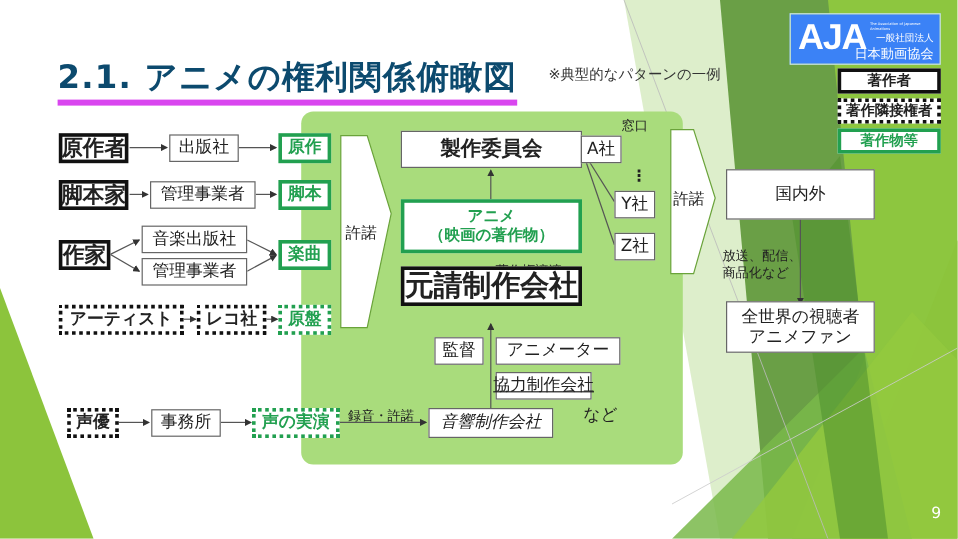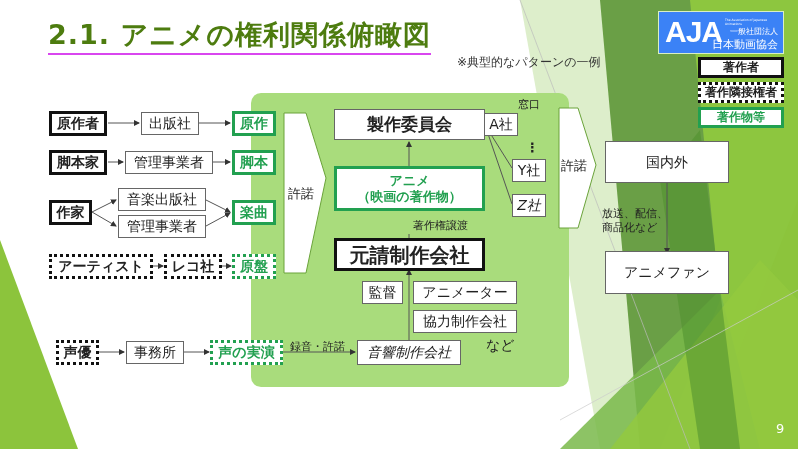--- a/index.html
+++ b/index.html
@@ -3,36 +3,36 @@
 <meta charset="utf-8">
 <style>
   html, body { margin: 0; padding: 0; }
   body {
     width: 798px; height: 449px; position: relative; overflow: hidden;
     background: #ffffff;
     font-family: "DejaVu Sans", "Liberation Sans", sans-serif;
   }
   .deco { position: absolute; left: 0; top: 0; }
   .title {
-    position: absolute; left: 48px; top: 18px;
-    font-size: 27px; font-weight: bold; color: #4d7c0f;
-    border-bottom: 2px solid #d946ef; line-height: 34px; padding-bottom: 1px;
+    position: absolute; left: 48px; top: 48px;
+    font-size: 27px; font-weight: bold; color: #0c4a6e;
+    border-bottom: 5px solid #d946ef; line-height: 34px; padding-bottom: 1px;
     letter-spacing: 1px; white-space: nowrap;
   }
   .note {
     position: absolute; left: 457px; top: 54px; font-size: 12px; color: #333;
     white-space: nowrap;
   }
   .box {
     position: absolute; box-sizing: border-box; background: #fff;
     display: flex; align-items: center; justify-content: center;
     text-align: center; color: #222; white-space: nowrap; line-height: 1.2;
   }
   .plain { border: 1px solid #666; font-size: 14px; }
-  .author { border: 3px solid #111; font-size: 14px; font-weight: bold; }
+  .author { border: 3px solid #111; font-size: 18px; font-weight: bold; }
   .neighbor { border: 3px dotted #111; font-size: 14px; font-weight: bold; }
   .work { border: 3px solid #22a050; color: #22a050; font-size: 14px; font-weight: bold; }
   .work-dotted { border: 3px dotted #22a050; color: #22a050; font-size: 14px; font-weight: bold; }
   .greenpanel {
     position: absolute; left: 251px; top: 93px; width: 318px; height: 294px;
     background: #a9dc7c; border-radius: 10px;
   }
   .label-small { position: absolute; font-size: 11px; color: #222; white-space: nowrap; }
   .logo {
     position: absolute; left: 658px; top: 11px; width: 126px; height: 43px;
@@ -130,42 +130,43 @@
 <div class="box plain" style="left:126px;top:341px;width:58px;height:23px;">事務所</div>
 <div class="box work-dotted" style="left:210px;top:340px;width:73px;height:25px;">声の実演</div>
 
 <div class="label-small" style="left:288px;top:185px;font-size:13px;">許諾</div>
 
 <div class="box plain" style="left:334px;top:109px;width:151px;height:31px;font-size:17px;font-weight:bold;">製作委員会</div>
 <div class="label-small" style="left:518px;top:97px;">窓口</div>
 <div class="box plain" style="left:484px;top:113px;width:34px;height:23px;">A社</div>
 <div class="label-small" style="left:526px;top:140px;font-size:13px;font-weight:bold;">⋮</div>
 <div class="box plain" style="left:512px;top:159px;width:34px;height:23px;">Y社</div>
-<div class="box plain" style="left:512px;top:194px;width:34px;height:23px;font-style:italic;">Z社</div>
+<div class="box plain" style="left:512px;top:194px;width:34px;height:23px;">Z社</div>
 
 <div class="box work" style="left:334px;top:166px;width:151px;height:45px;flex-direction:column;font-size:13px;">
   <span>アニメ</span>
   <span>（映画の著作物）</span>
 </div>
 <div class="label-small" style="left:413px;top:218px;">著作権譲渡</div>
 
-<div class="box author" style="left:334px;top:238px;width:151px;height:33px;font-size:20px;">元請制作会社</div>
+<div class="box author" style="left:334px;top:222px;width:151px;height:33px;font-size:24px;">元請制作会社</div>
 
 <div class="box plain" style="left:362px;top:281px;width:41px;height:23px;">監督</div>
 <div class="box plain" style="left:413px;top:281px;width:104px;height:23px;">アニメーター</div>
-<div class="box plain" style="left:413px;top:310px;width:104px;height:23px;">協力制作会社</div>
+<div class="box plain" style="left:413px;top:310px;width:80px;height:23px;text-decoration:underline;">協力制作会社</div>
 <div class="label-small" style="left:486px;top:337px;font-size:14px;">など</div>
 <div class="box plain" style="left:357px;top:340px;width:104px;height:25px;font-style:italic;">音響制作会社</div>
 <div class="label-small" style="left:290px;top:339px;">録音・許諾</div>
 
 <div class="label-small" style="left:561px;top:157px;font-size:13px;">許諾</div>
 <div class="box plain" style="left:605px;top:141px;width:124px;height:42px;flex-direction:column;font-size:14px;">
   <span>国内外</span>
 </div>
 <div class="label-small" style="left:602px;top:207px;line-height:14px;">
   <div>放送、配信、</div>
   <div>商品化など</div>
 </div>
 <div class="box plain" style="left:605px;top:251px;width:124px;height:43px;flex-direction:column;font-size:14px;">
+  <span>全世界の視聴者</span>
   <span>アニメファン</span>
 </div>
 
 <div class="pagenum">9</div>
 
 </body></html>

